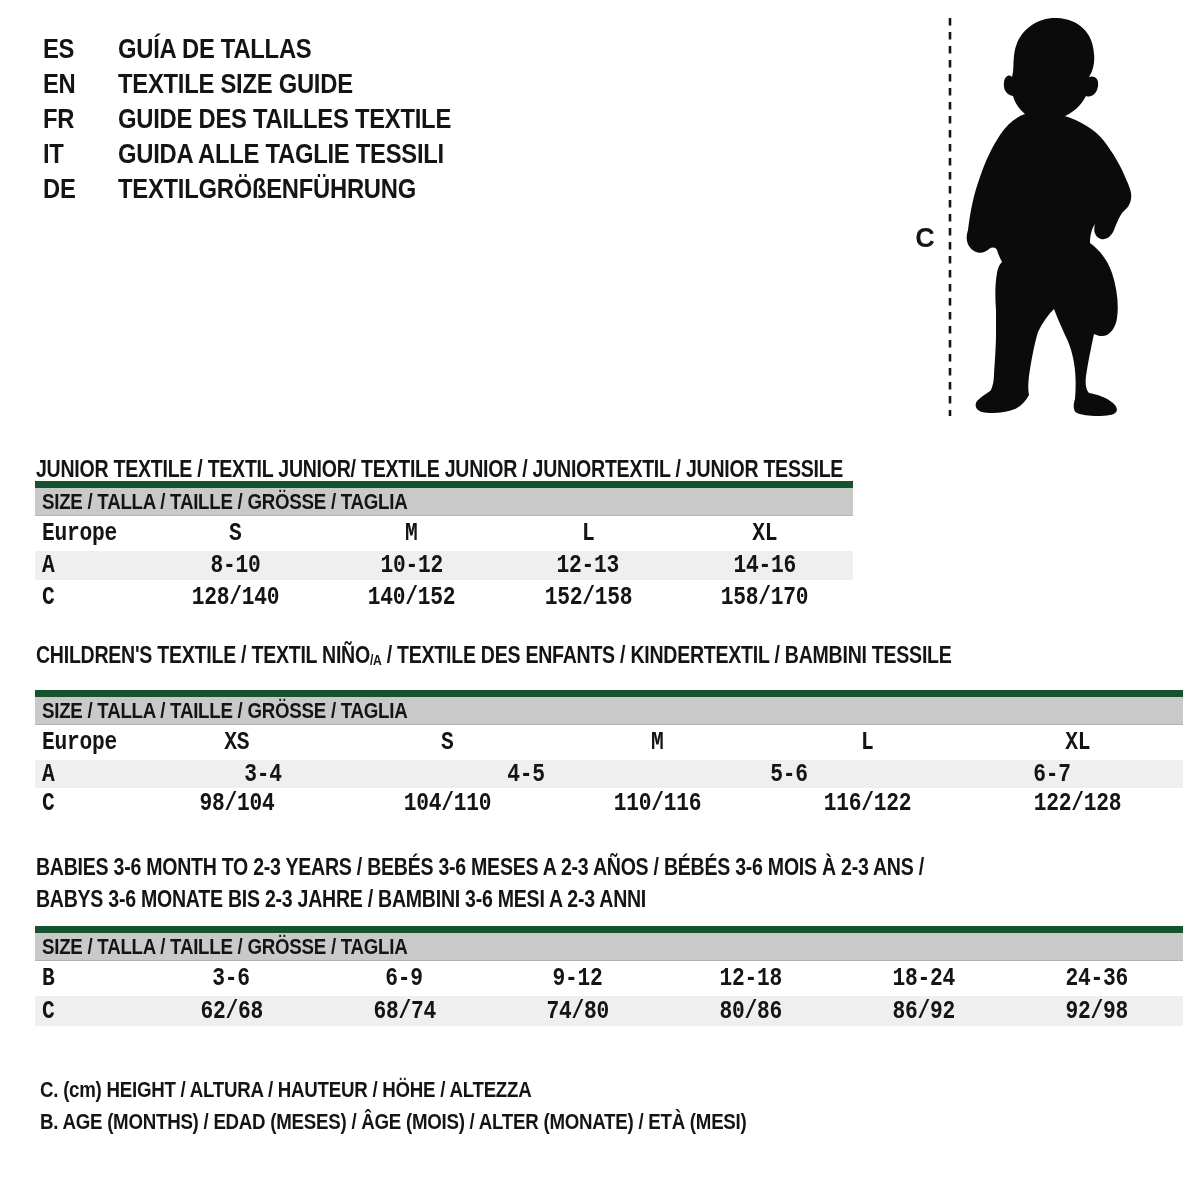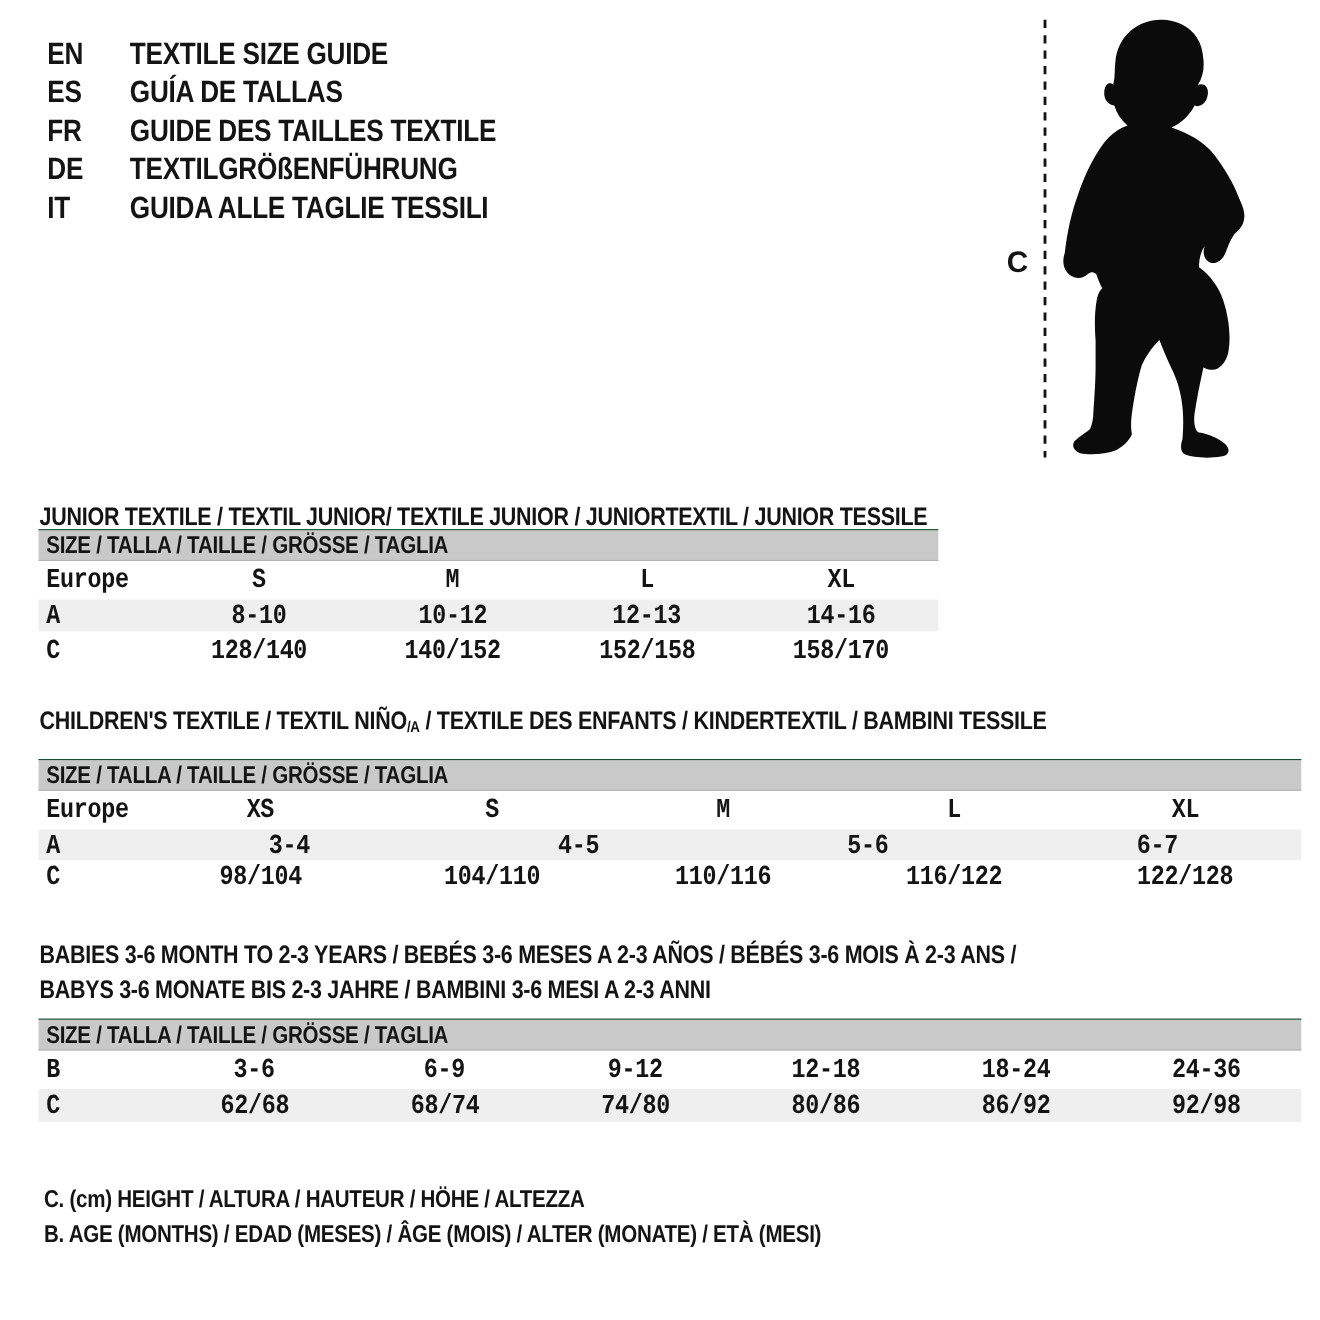--- a/index.html
+++ b/index.html
@@ -28,21 +28,21 @@
   #t3-title2 { top:886px; }
   .subpart { font-size:0.62em; position:relative; top:2px; }
 
   
   .table { position:absolute; left:35px; }
   #table1 { top:481px; width:818px; }
   #table2 { top:690px; width:1148px; }
   #table3 { top:926px; width:1148px; }
   .thead {
     height:27px; background:#c9c9c9;
-    border-top:1px solid #14532d; border-bottom:1px solid #b3b3b3;
+    border-top:7px solid #14532d; border-bottom:1px solid #b3b3b3;
     display:flex; align-items:center; padding-left:7px; font-size:22px;
   }
   .trow { display:flex; align-items:center; font-size:25px;font-family:Liberation Mono, monospace; }
   .rlabel { padding-left:7px; }
   #table1 .rlabel { width:105px; flex:0 0 105px; }
   #table2 .rlabel { width:90px;  flex:0 0 90px; }
   #table3 .rlabel { width:103px; flex:0 0 103px; }
   .cell { flex:1 1 0; text-align:center; }
   .shaded { background:#efefef; }
   .rh-big { height:35px; }
@@ -52,38 +52,38 @@
 
   
   .footnotes { position:absolute; left:40px; top:1074px; }
   .fn-row { height:32px; display:flex; align-items:center; font-size:22px; }
 </style>
 </head>
 <body>
 
 <div class="lang">
   <div class="lang-row">
+    <span class="lang-code"><span class="cnd">ES</span></span>
+    <span class="cnd">GUÍA DE TALLAS</span>
+  </div>
+  <div class="lang-row">
     <span class="lang-code"><span class="cnd">EN</span></span>
     <span class="cnd">TEXTILE SIZE GUIDE</span>
   </div>
   <div class="lang-row">
-    <span class="lang-code"><span class="cnd">ES</span></span>
-    <span class="cnd">GUÍA DE TALLAS</span>
-  </div>
-  <div class="lang-row">
     <span class="lang-code"><span class="cnd">FR</span></span>
     <span class="cnd">GUIDE DES TAILLES TEXTILE</span>
   </div>
   <div class="lang-row">
+    <span class="lang-code"><span class="cnd">IT</span></span>
+    <span class="cnd">GUIDA ALLE TAGLIE TESSILI</span>
+  </div>
+  <div class="lang-row">
     <span class="lang-code"><span class="cnd">DE</span></span>
     <span class="cnd">TEXTILGRÖßENFÜHRUNG</span>
-  </div>
-  <div class="lang-row">
-    <span class="lang-code"><span class="cnd">IT</span></span>
-    <span class="cnd">GUIDA ALLE TAGLIE TESSILI</span>
   </div>
 </div>
 
 <svg class="fig" width="300" height="415" viewBox="0 0 300 415" xmlns="http://www.w3.org/2000/svg">
   <line x1="60" y1="10" x2="60" y2="408" stroke="#141414" stroke-width="2.6" stroke-dasharray="7.5 6.5"></line>
   <text x="35" y="239" text-anchor="middle" font-size="27" font-weight="bold" fill="#141414">C</text>
   <g transform="translate(70,10)">
     <path fill="#0b0b0b" d="
       M 97 0
       C 118 1 133 14 134 36

